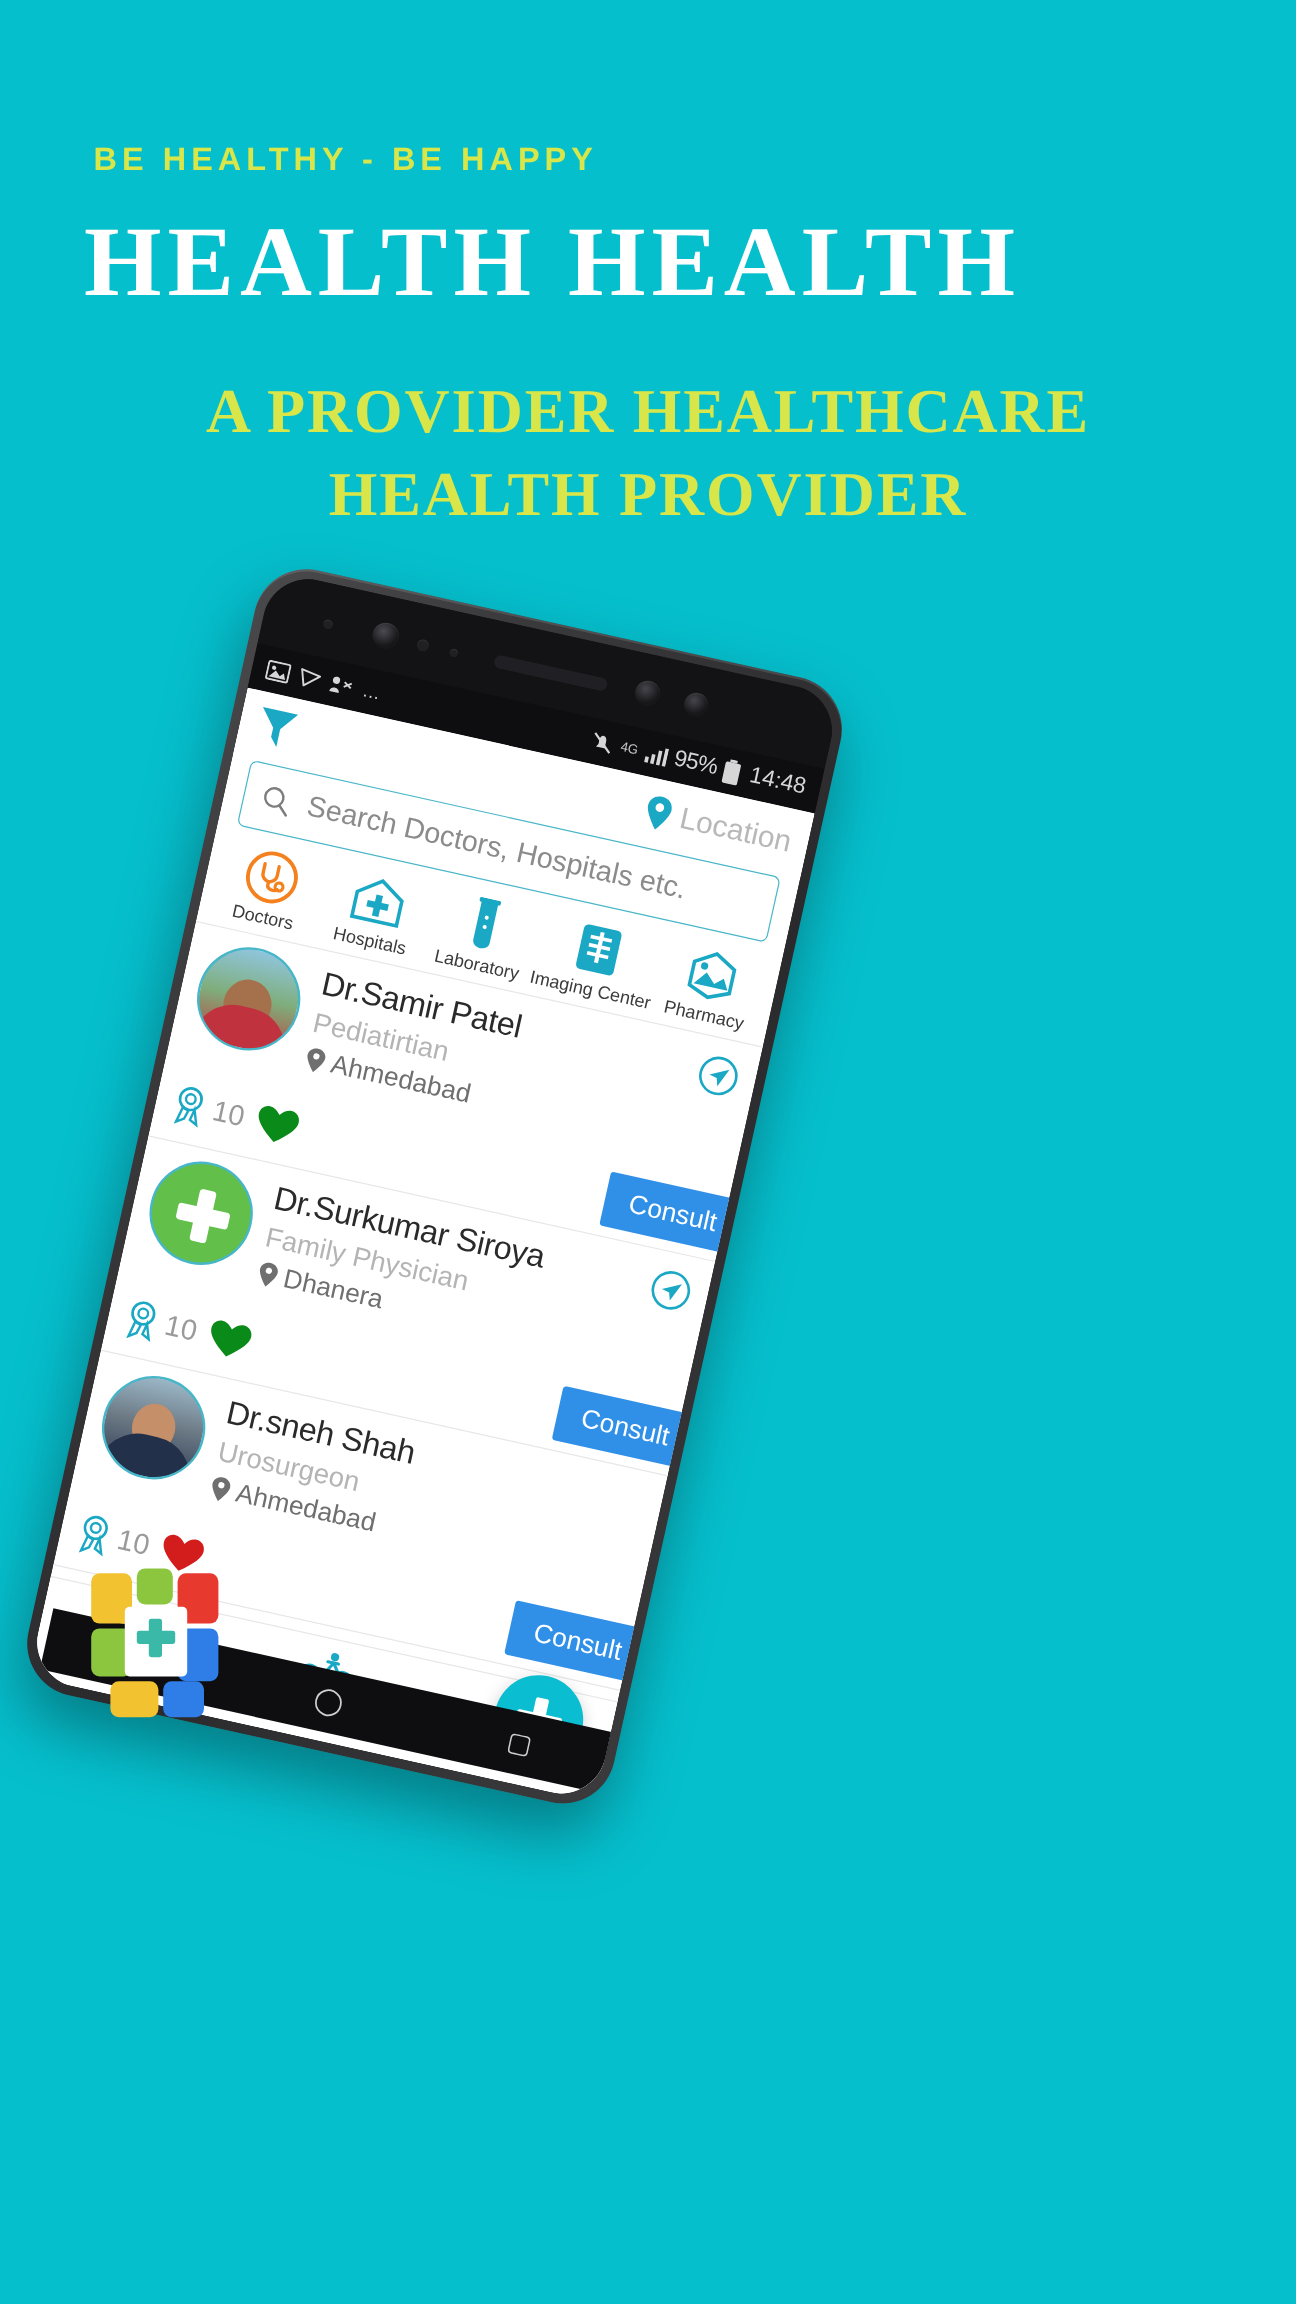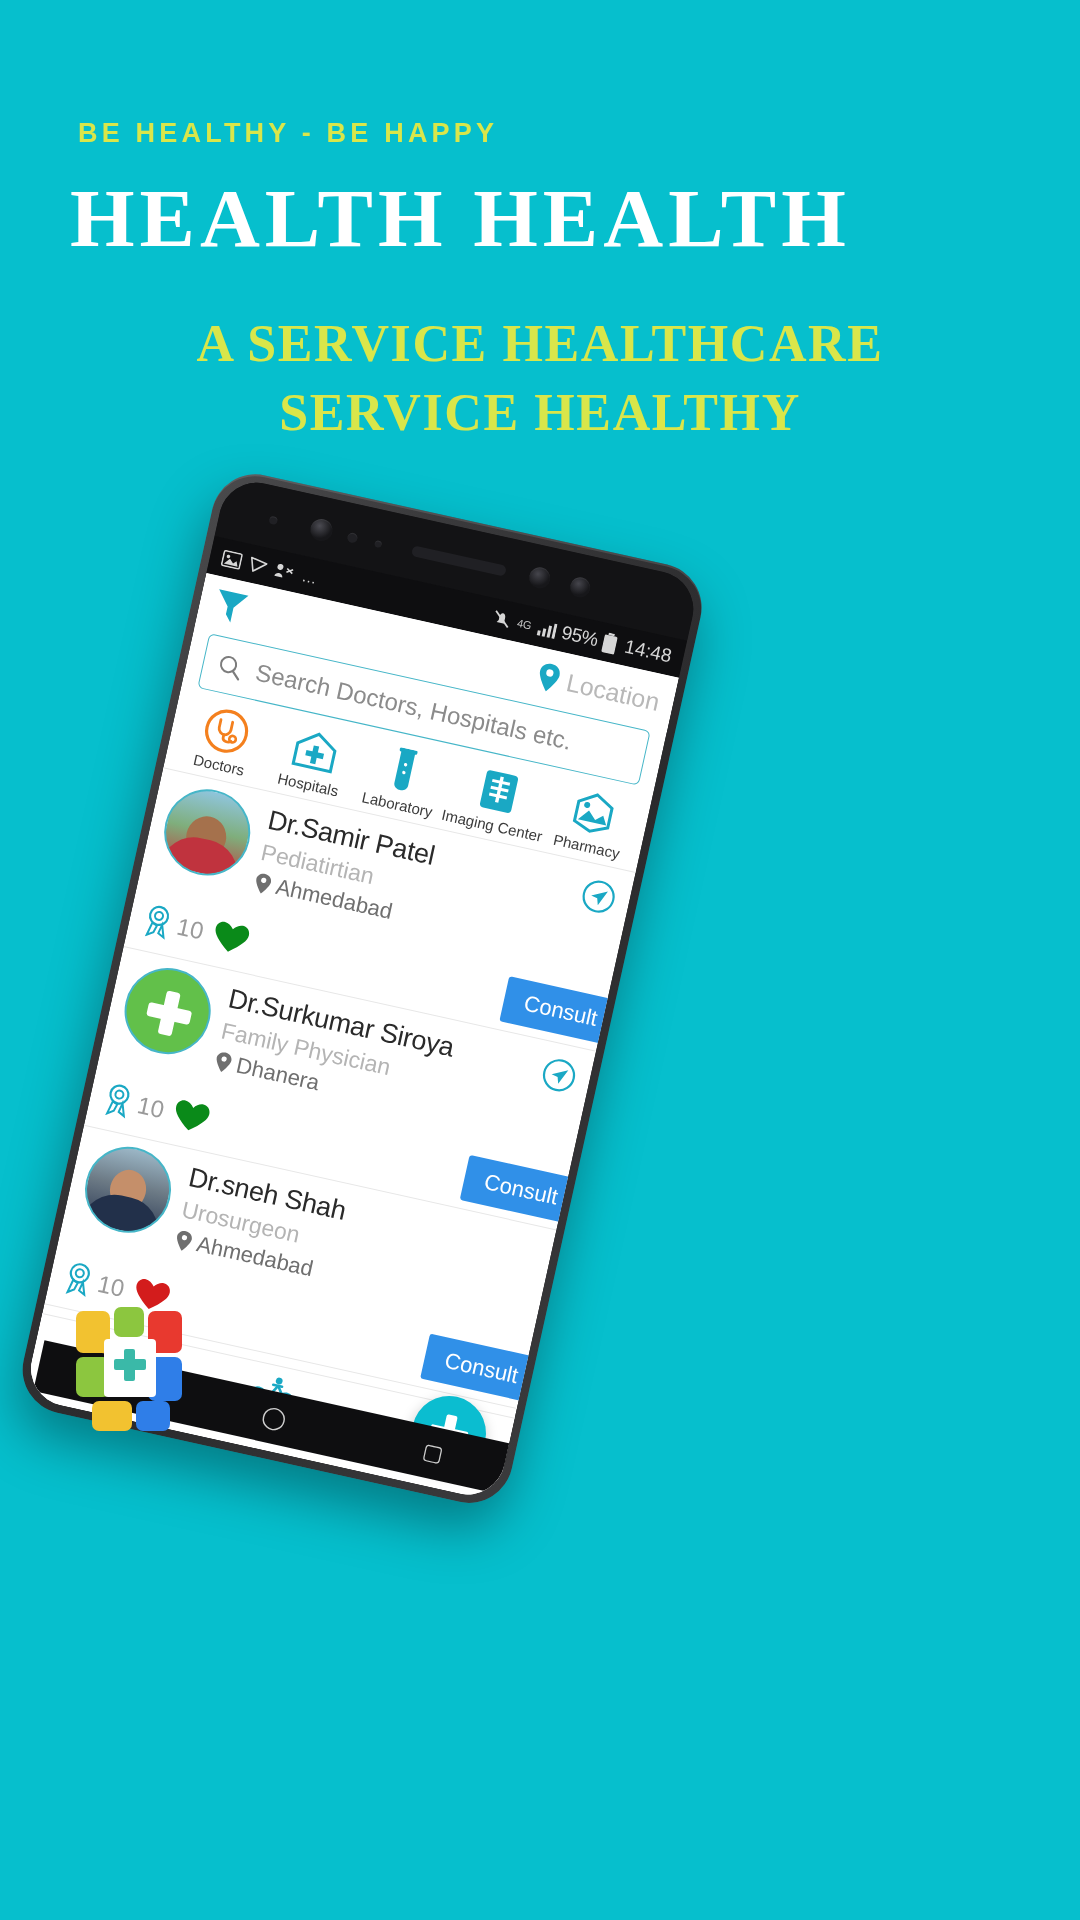--- a/index.html
+++ b/index.html
@@ -240,22 +240,22 @@
     color: #cfcfcf; font-size: 22px;
   }
 </style>
 </head>
 <body>
 
 <div class="promo">
   <div class="kicker">BE HEALTHY - BE HAPPY</div>
   <div class="bigtitle">HEALTH HEALTH</div>
   <div class="subtitle">
-    <div>A SERVICE HEALTHCARE</div>
-    <div>SERVICE HEALTHY</div>
+    <div>A PROVIDER HEALTHCARE</div>
+    <div>HEALTH PROVIDER</div>
   </div>
 </div>
 
 <div class="logo">
   <svg viewBox="0 0 112 130" width="112" height="130">
     <rect x="2" y="6" width="34" height="42" rx="7" fill="#f2c230"></rect>
     <rect x="2" y="52" width="34" height="40" rx="7" fill="#8cc63f"></rect>
     <rect x="40" y="2" width="30" height="30" rx="7" fill="#8cc63f"></rect>
     <rect x="74" y="6" width="34" height="42" rx="7" fill="#e8392f"></rect>
     <rect x="74" y="52" width="34" height="44" rx="7" fill="#2f7ee8"></rect>

